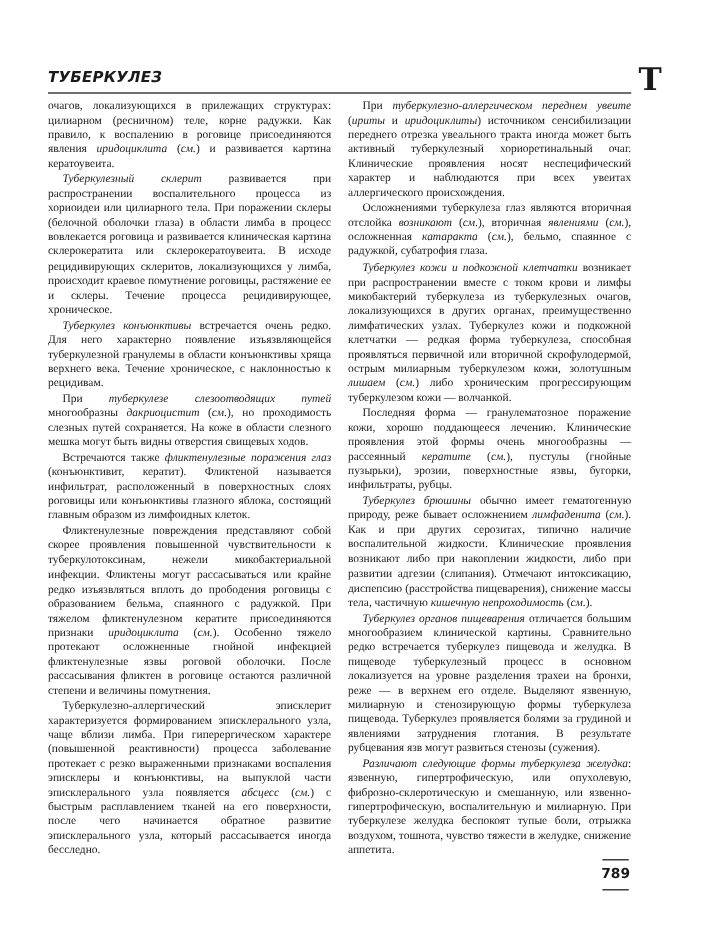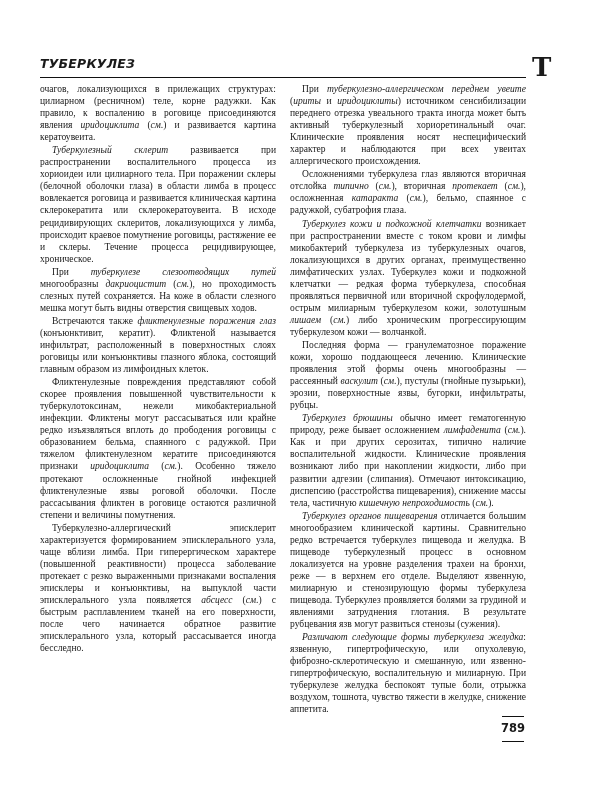--- a/index.html
+++ b/index.html
@@ -35,30 +35,31 @@
 <body>
 
 <div>
   <div class="header-title">ТУБЕРКУЛЕЗ</div>
   <div class="header-rule"></div>
   <div class="letter-mark">Т</div>
 
   <div class="col col-left">
       <p class="noindent"><span>очагов, локализующихся в прилежащих структурах: цилиарном (ресничном) теле, корне радужки. Как правило, к воспалению в роговице присоединяются явления </span><i>иридоциклита</i><span> (</span><i>см.</i><span>) и развивается картина кератоувеита.</span></p>
       <p><i>Туберкулезный склерит</i><span> развивается при распространении воспалительного процесса из хориоидеи или цилиарного тела. При поражении склеры (белочной оболочки глаза) в области лимба в процесс вовлекается роговица и развивается клиническая картина склерокератита или склерокератоувеита. В исходе рецидивирующих склеритов, локализующихся у лимба, происходит краевое помутнение роговицы, растяжение ее и склеры. Течение процесса рецидивирующее, хроническое.</span></p>
+      <p><i>Туберкулез конъюнктивы</i><span> встречается очень редко. Для него характерно появление изъязвляющейся туберкулезной гранулемы в области конъюнктивы хряща верхнего века. Течение хроническое, с наклонностью к рецидивам.</span></p>
       <p><span>При </span><i>туберкулезе слезоотводящих путей</i><span> многообразны </span><i>дакриоцистит</i><span> (</span><i>см.</i><span>), но проходимость слезных путей сохраняется. На коже в области слезного мешка могут быть видны отверстия свищевых ходов.</span></p>
       <p><span>Встречаются также </span><i>фликтенулезные поражения глаз</i><span> (конъюнктивит, кератит). Фликтеной называется инфильтрат, расположенный в поверхностных слоях роговицы или конъюнктивы глазного яблока, состоящий главным образом из лимфоидных клеток.</span></p>
       <p><span>Фликтенулезные повреждения представляют собой скорее проявления повышенной чувствительности к туберкулотоксинам, нежели микобактериальной инфекции. Фликтены могут рассасываться или крайне редко изъязвляться вплоть до прободения роговицы с образованием бельма, спаянного с радужкой. При тяжелом фликтенулезном кератите присоединяются признаки </span><i>иридоциклита</i><span> (</span><i>см.</i><span>). Особенно тяжело протекают осложненные гнойной инфекцией фликтенулезные язвы роговой оболочки. После рассасывания фликтен в роговице остаются различной степени и величины помутнения.</span></p>
       <p><span>Туберкулезно-аллергический эписклерит характеризуется формированием эписклерального узла, чаще вблизи лимба. При гиперергическом характере (повышенной реактивности) процесса заболевание протекает с резко выраженными признаками воспаления эписклеры и конъюнктивы, на выпуклой части эписклерального узла появляется </span><i>абсцесс</i><span> (</span><i>см.</i><span>) с быстрым расплавлением тканей на его поверхности, после чего начинается обратное развитие эписклерального узла, который рассасывается иногда бесследно.</span></p>
     </div>
   <div class="col col-right">
       <p><span>При </span><i>туберкулезно-аллергическом переднем увеите</i><span> (</span><i>ириты</i><span> и </span><i>иридоциклиты</i><span>) источником сенсибилизации переднего отрезка увеального тракта иногда может быть активный туберкулезный хориоретинальный очаг. Клинические проявления носят неспецифический характер и наблюдаются при всех увеитах аллергического происхождения.</span></p>
-      <p><span>Осложнениями туберкулеза глаз являются вторичная отслойка </span><i>типично</i><span> (</span><i>см.</i><span>), вторичная </span><i>протекает</i><span> (</span><i>см.</i><span>), осложненная </span><i>катаракта</i><span> (</span><i>см.</i><span>), бельмо, спаянное с радужкой, субатрофия глаза.</span></p>
+      <p><span>Осложнениями туберкулеза глаз являются вторичная отслойка </span><i>возникают</i><span> (</span><i>см.</i><span>), вторичная </span><i>явлениями</i><span> (</span><i>см.</i><span>), осложненная </span><i>катаракта</i><span> (</span><i>см.</i><span>), бельмо, спаянное с радужкой, субатрофия глаза.</span></p>
       <p><i>Туберкулез кожи и подкожной клетчатки</i><span> возникает при распространении вместе с током крови и лимфы микобактерий туберкулеза из туберкулезных очагов, локализующихся в других органах, преимущественно лимфатических узлах. Туберкулез кожи и подкожной клетчатки — редкая форма туберкулеза, способная проявляться первичной или вторичной скрофулодермой, острым милиарным туберкулезом кожи, золотушным </span><i>лишаем</i><span> (</span><i>см.</i><span>) либо хроническим прогрессирующим туберкулезом кожи — волчанкой.</span></p>
-      <p><span>Последняя форма — гранулематозное поражение кожи, хорошо поддающееся лечению. Клинические проявления этой формы очень многообразны — рассеянный </span><i>васкулит</i><span> (</span><i>см.</i><span>), пустулы (гнойные пузырьки), эрозии, поверхностные язвы, бугорки, инфильтраты, рубцы.</span></p>
+      <p><span>Последняя форма — гранулематозное поражение кожи, хорошо поддающееся лечению. Клинические проявления этой формы очень многообразны — рассеянный </span><i>кератите</i><span> (</span><i>см.</i><span>), пустулы (гнойные пузырьки), эрозии, поверхностные язвы, бугорки, инфильтраты, рубцы.</span></p>
       <p><i>Туберкулез брюшины</i><span> обычно имеет гематогенную природу, реже бывает осложнением </span><i>лимфаденита</i><span> (</span><i>см.</i><span>). Как и при других серозитах, типично наличие воспалительной жидкости. Клинические проявления возникают либо при накоплении жидкости, либо при развитии адгезии (слипания). Отмечают интоксикацию, диспепсию (расстройства пищеварения), снижение массы тела, частичную </span><i>кишечную непроходимость</i><span> (</span><i>см.</i><span>).</span></p>
       <p><i>Туберкулез органов пищеварения</i><span> отличается большим многообразием клинической картины. Сравнительно редко встречается туберкулез пищевода и желудка. В пищеводе туберкулезный процесс в основном локализуется на уровне разделения трахеи на бронхи, реже — в верхнем его отделе. Выделяют язвенную, милиарную и стенозирующую формы туберкулеза пищевода. Туберкулез проявляется болями за грудиной и явлениями затруднения глотания. В результате рубцевания язв могут развиться стенозы (сужения).</span></p>
       <p><i>Различают следующие формы туберкулеза желудка</i><span>: язвенную, гипертрофическую, или опухолевую, фиброзно-склеротическую и смешанную, или язвенно-гипертрофическую, воспалительную и милиарную. При туберкулезе желудка беспокоят тупые боли, отрыжка воздухом, тошнота, чувство тяжести в желудке, снижение аппетита.</span></p>
     </div>
 
   <div class="pageno-wrap">
     <div class="pageno-rule"></div>
     <div class="pageno">789</div>
     <div class="pageno-rule"></div>
   </div>

